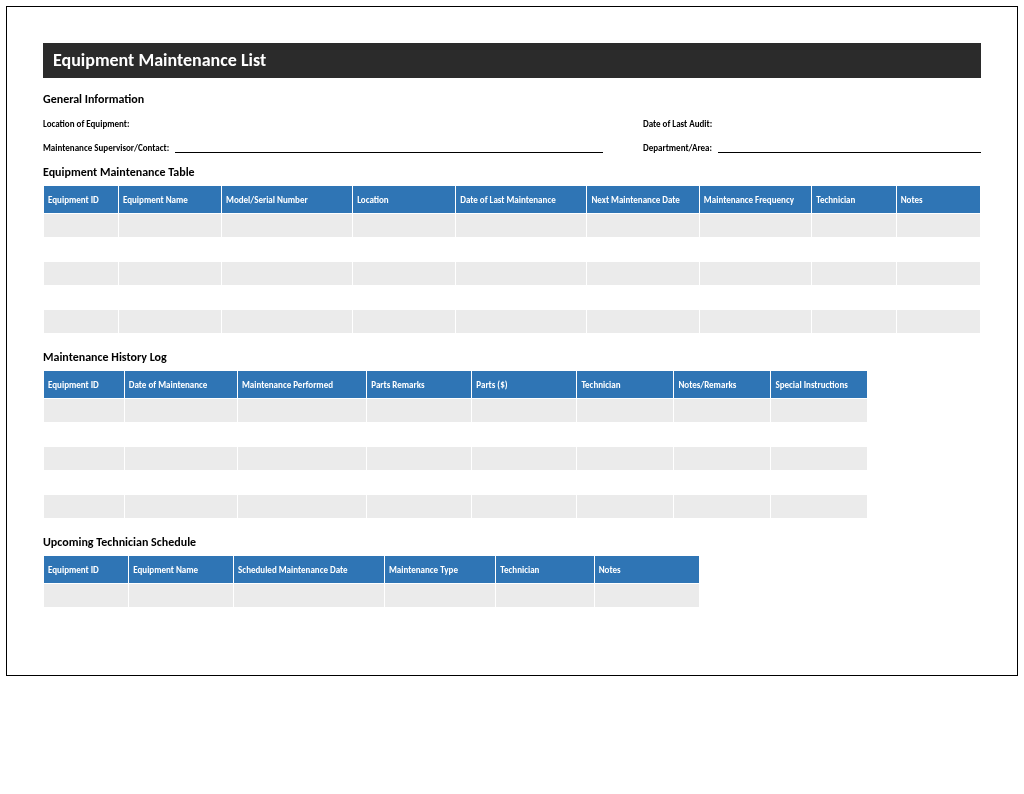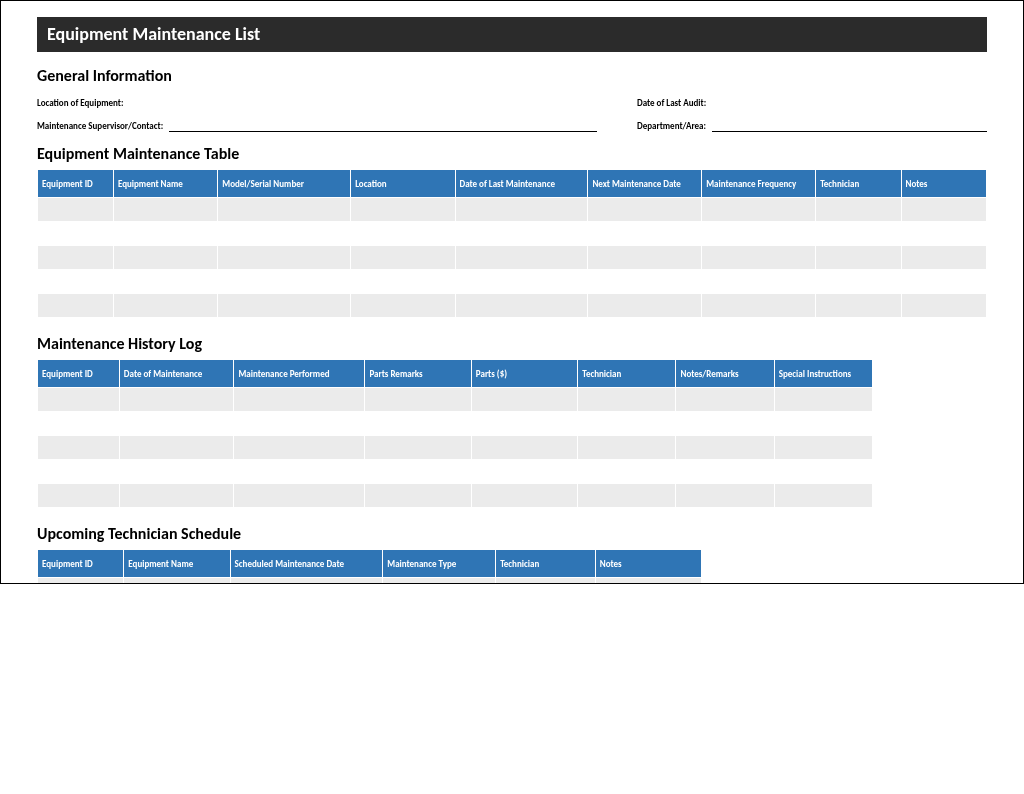--- a/index.html
+++ b/index.html
@@ -5,45 +5,46 @@
   * { box-sizing: border-box; margin: 0; padding: 0; }
   body {
     font-family: "Segoe UI", Calibri, Arial, sans-serif;
     background: #fff;
     width: 1024px;
     height: 794px;
     position: relative;
   }
   .page {
     border: 1px solid #000;
-    margin: 0;
-    padding: 16px 36px 20px 36px;
-    height: 584px;
+    margin: 6px;
+    padding: 36px 36px 20px 36px;
+    height: 670px;
     overflow: hidden;
   }
   .title-bar {
     background: #2b2b2b;
     color: #fff;
     font-weight: 700;
     font-size: 18px;
     padding: 6px 10px 7px 10px;
     margin-bottom: 14px;
   }
   .section-label {
-    font-size: 16px;
+    font-size: 12px;
     font-weight: 700;
     color: #000;
     margin-bottom: 12px;
   }
   .info-row {
     display: flex;
     margin-bottom: 12px;
   }
   .info-group {
     display: flex;
+    align-items: flex-end;
     gap: 6px;
   }
   .info-label {
     font-size: 9px;
     font-weight: 700;
     white-space: nowrap;
   }
   .info-line {
     border-bottom: 1px solid #000;
     height: 12px;

